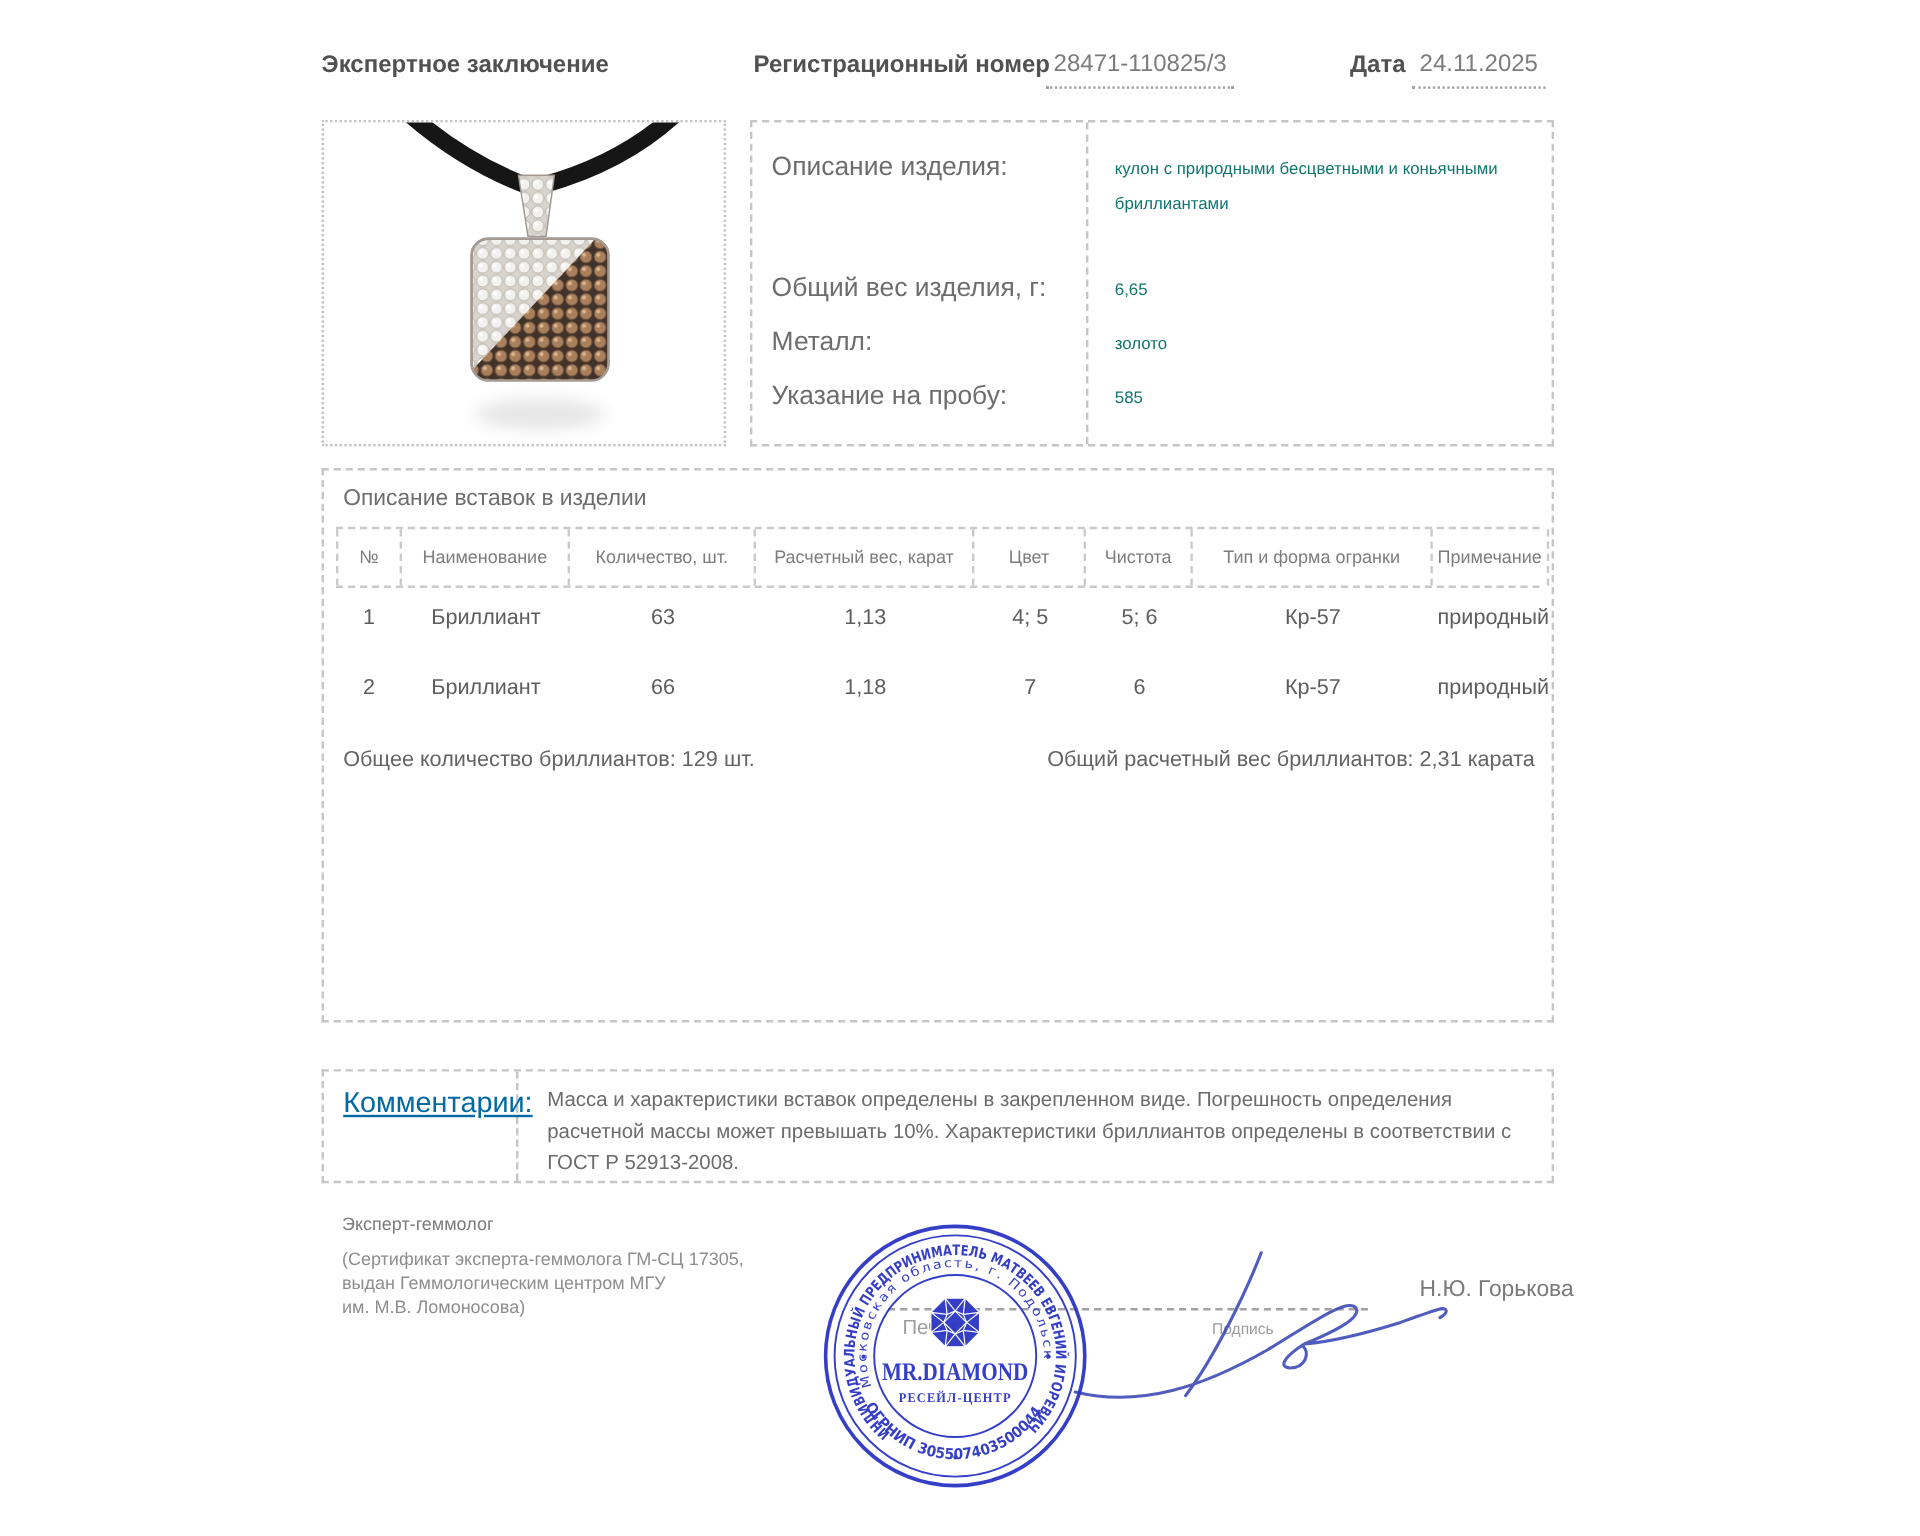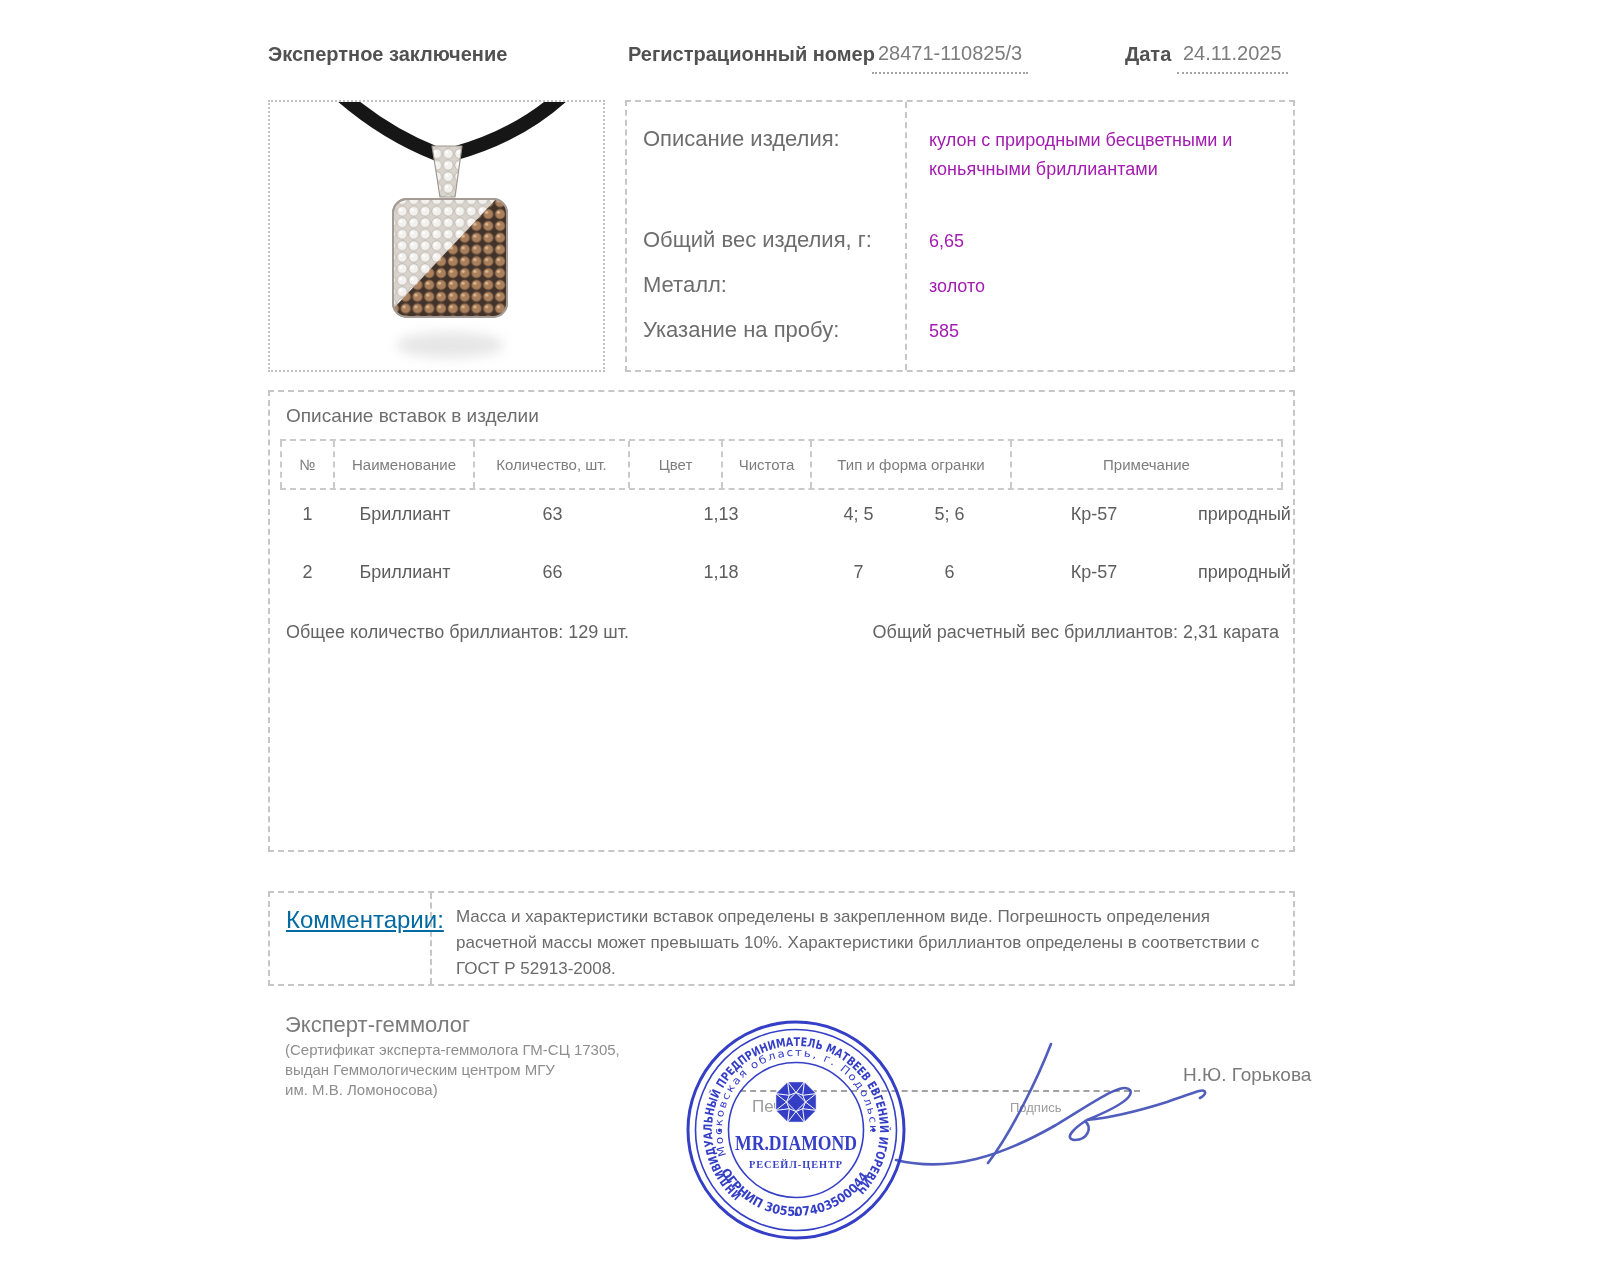--- a/index.html
+++ b/index.html
@@ -16,40 +16,40 @@
 
   
   .hdr-label { font-weight: bold; font-size: 20px; color: #515151; }
   .hdr-value { font-size: 20px; color: #7c7c7c; padding: 0 6px 7px 6px; border-bottom: 2px dotted #a3a3a3; }
 
   
   .photo-box { left:268px; top:100px; width:337px; height:272px; border:2px dotted #c3c3c3; background:#fff; }
   .desc-box  { left:625px; top:100px; width:670px; height:272px; border:2px dashed #c6c6c6; }
   .desc-divider { left:278px; top:0; height:100%; border-left:2px dashed #c6c6c6; }
   .desc-label { left:16px; font-size:22px; color:#6d6d6d; }
-  .desc-value { left:302px; font-size:18px; color:#a21caf; width:350px; line-height:29px; }
+  .desc-value { left:302px; font-size:14px; color:#0f766e; width:350px; line-height:29px; }
 
   .inserts-box { left:268px; top:390px; width:1027px; height:462px; border:2px dashed #c6c6c6; }
   .inserts-title { left:16px; top:13px; font-size:19px; color:#6e6e6e; }
   .thead { left:10px; top:47px; width:1003px; display:flex; border-top:2px dashed #cacaca; border-bottom:2px dashed #cacaca; }
   .thead .cell { border-right:2px dashed #cacaca; font-size:15px; color:#7d7d7d; text-align:center; padding:15px 4px; }
   .thead .cell:first-child { border-left:2px dashed #cacaca; }
   .trow { left:10px; width:1003px; display:flex; }
   .trow .cell { font-size:18px; color:#5d5d5d; text-align:center; padding:0 4px; }
   .c0 { flex:0 0 55px; } .c1 { flex:0 0 140px; } .c2 { flex:0 0 155px; }
   .c3 { flex:0 0 182px; } .c4 { flex:0 0 93px; } .c5 { flex:0 0 89px; }
   .c6 { flex:0 0 200px; } .c7 { flex:1; }
   .totals { left:16px; top:230px; width:993px; display:flex; justify-content:space-between; font-size:18px; color:#646464;align-items:center; }
 
   .comments-box { left:268px; top:891px; width:1027px; height:95px; border:2px dashed #c6c6c6; }
   .comments-divider { left:160px; top:0; height:100%; border-left:2px dashed #c6c6c6; }
   .comments-label { left:16px; top:13px; font-size:24px; color:#0369a1;text-decoration:underline; }
   .comments-text { left:186px; top:11px; width:830px; font-size:17px; line-height:26px; color:#6b6b6b; }
 
-  .expert-title { left:285px; top:1012px; font-size:22px; color:#7b7b7b; }
+  .expert-title { left:285px; top:1012px; font-size:15px; color:#7b7b7b; }
   .cert-lines { left:285px; top:1040px; font-size:15px; line-height:20px; color:#8e8e8e; }
 
   .sig-dash-line { left:740px; top:1090px; width:400px; border-top:2px dashed #a2a2a2; z-index:1; }
   .stamp-caption { left:752px; top:1097px; font-size:17px; color:#9c9c9c; z-index:1; }
   .sign-caption { left:1010px; top:1100px; font-size:13px; color:#9c9c9c; z-index:1; }
   .expert-name { left:1183px; top:1064px; font-size:19px; color:#7a7a7a; }
 
   .stamp-svg { left:676px; top:1010px; z-index:3; opacity:.95; }
   .signature-svg { left:880px; top:1030px; z-index:2; }
 </style>
@@ -112,20 +112,21 @@
     <div class="abs desc-value" style="top:215px;">585</div>
   </div>
 
   <div class="abs inserts-box">
     <div class="abs inserts-title">Описание вставок в изделии</div>
 
     <div class="abs thead">
       <div class="cell c0">№</div>
       <div class="cell c1">Наименование</div>
       <div class="cell c2">Количество, шт.</div>
+      <div class="cell c3">Расчетный вес, карат</div>
       <div class="cell c4">Цвет</div>
       <div class="cell c5">Чистота</div>
       <div class="cell c6">Тип и форма огранки</div>
       <div class="cell c7">Примечание</div>
     </div>
 
     <div class="abs trow" style="top:112px;">
       <div class="cell c0">1</div>
       <div class="cell c1">Бриллиант</div>
       <div class="cell c2">63</div>

